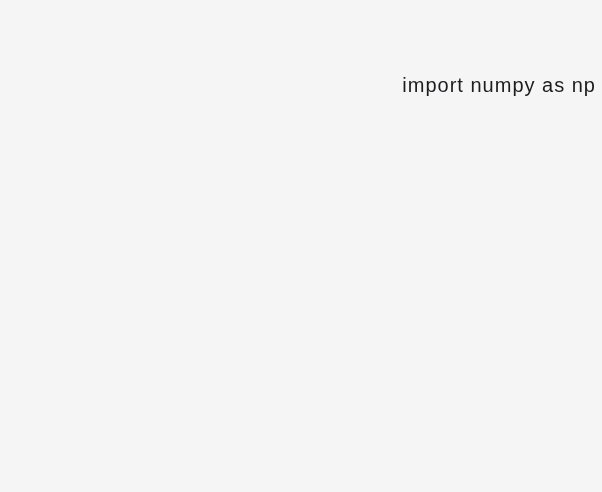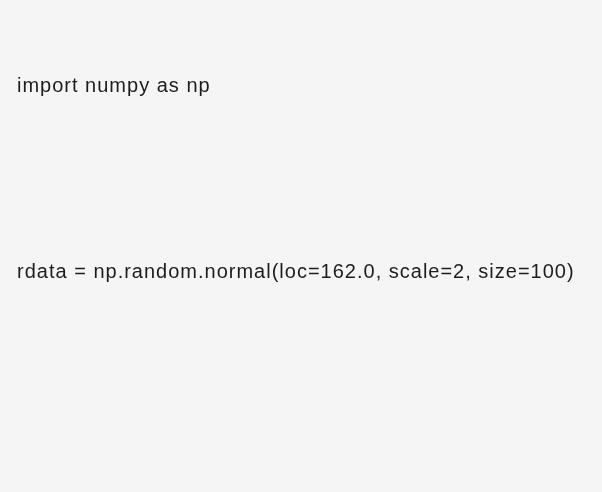--- a/index.html
+++ b/index.html
@@ -16,29 +16,29 @@
     color: #1d1d1f;
     font-family: "Liberation Sans", "DejaVu Sans", sans-serif;
     font-size: 20px;
     line-height: 31px;
     letter-spacing: 1px;
     white-space: pre;
     overflow: hidden;
   }
   .code-line {
     min-height: 31px;
+    text-align: right;
   }
 </style>
 </head>
 <body>
 
 <div class="code-block">
   <div class="code-line">import numpy as np</div>
   <div class="code-line"></div>
-  <div class="code-line">rdata = np.random.normal(loc=162.0, scale=2, size=100)</div>
   <div class="code-line"></div>
   
   
   
   
   
   
   
   
   

